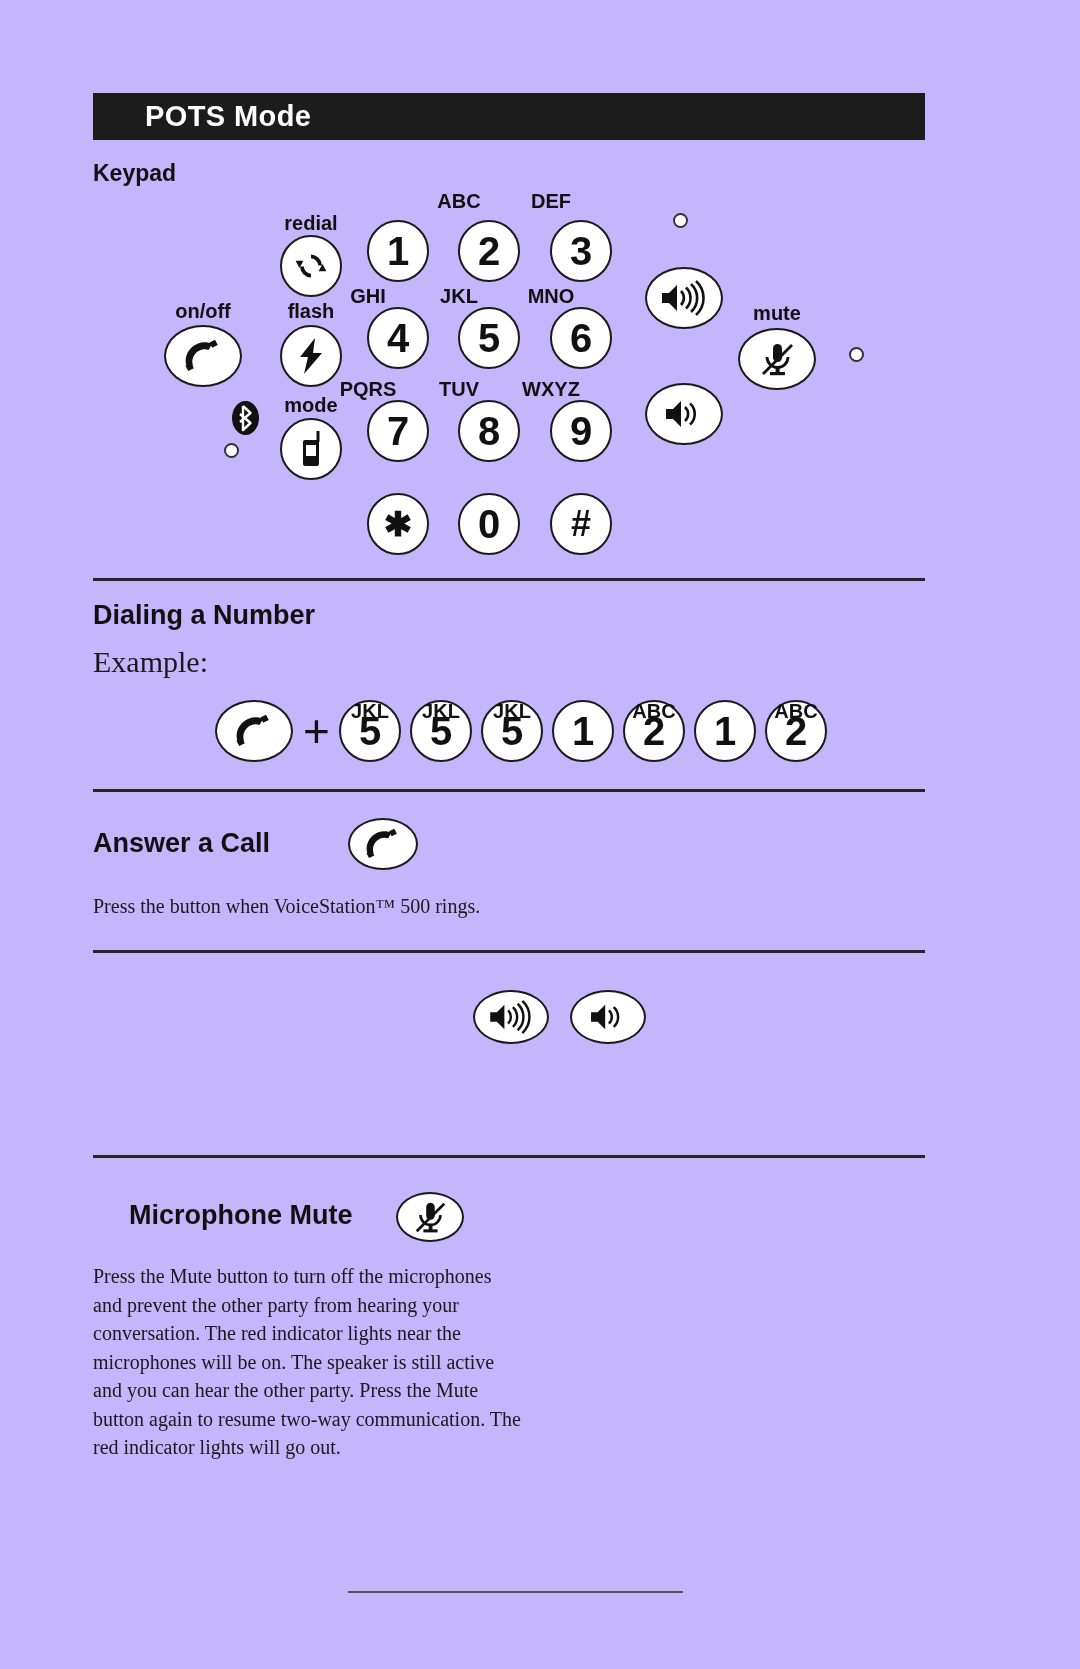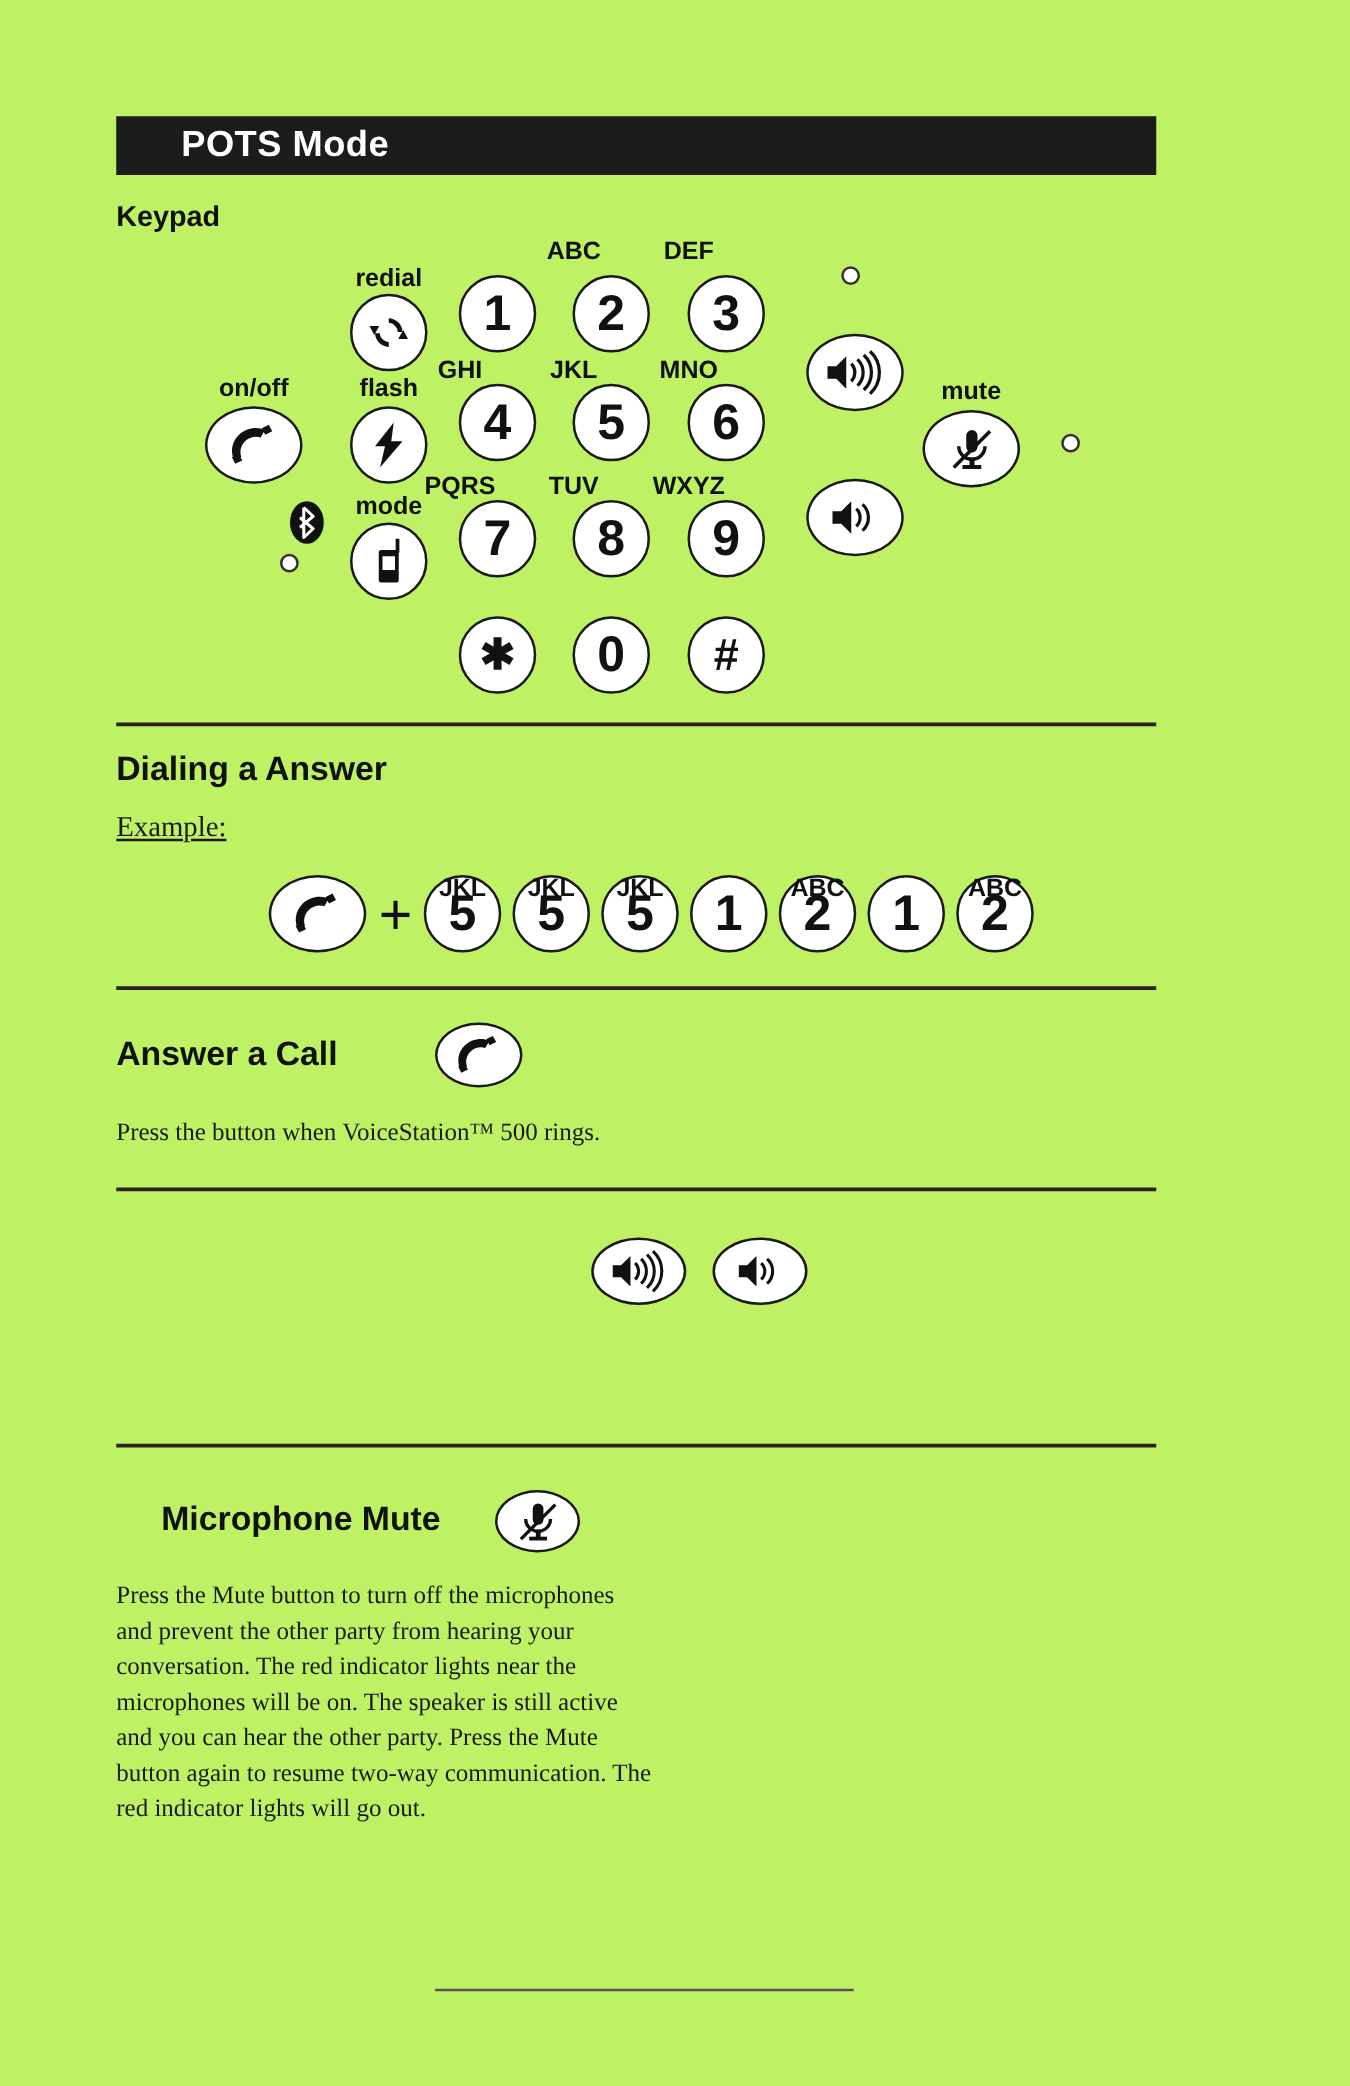--- a/index.html
+++ b/index.html
@@ -12,21 +12,21 @@
     font-family: "Liberation Serif", serif;
     color: #1a1a1a;
     position: relative;
     overflow: hidden;
   }
   .page {
     position: absolute;
     left: 0; top: 0;
     width: 1080px;
     height: 1669px;
-    background: #bef264;
+    background: #c4b5fd;
   }
 
   
   .title-bar {
     position: absolute;
     left: 93px;
     top: 93px;
     width: 832px;
     height: 47px;
     background: #1c1c1c;
@@ -70,21 +70,21 @@
 
   
   .body-text {
     position: absolute;
     font-family: "Liberation Serif", serif;
     font-size: 20px;
     line-height: 28.5px;
     color: #1a1a1a;
     white-space: pre-line;
   }
-  .p-example { left: 93px; top: 648px; font-size: 23px; text-decoration: underline; }
+  .p-example { left: 93px; top: 648px; font-size: 30px; }
   .p-answer  { left: 93px; top: 892px; }
   .p-volume  { left: 93px; top: 1063px; }
   .p-mute    { left: 93px; top: 1262px; }
 
   
   .footer-rule {
     position: absolute;
     left: 348px;
     top: 1591px;
     width: 335px;
@@ -372,21 +372,21 @@
           <path d="M5 12 L12 12 L20 4 L20 30 L12 22 L5 22 Z" fill="#111"></path>
           <path d="M24 10 A9.5 9.5 0 0 1 24 24" stroke="#111" stroke-width="2.6" fill="none"></path>
           <path d="M29 6.5 A14 14 0 0 1 29 27.5" stroke="#111" stroke-width="2.6" fill="none"></path>
         </svg>
       </span>
     </div>
   </div>
 
   <div class="rule rule-1"></div>
 
-  <div class="h-sub h-dialing">Dialing a Answer</div>
+  <div class="h-sub h-dialing">Dialing a Number</div>
   <div class="body-text p-example">Example:</div>
 
   <div class="dial-row">
 
     <div class="dial-item" style="left:0px;">
       <div class="dial-key dial-key-wide">
         <svg width="42" height="34" viewBox="0 0 42 34" aria-hidden="true">
           <path d="M6 30 C2 24 3 15 9 9 C15 3 24 2 30 5 L26.5 11 C22.5 9.5 17.5 10.5 14 14 C10.5 17.5 9.5 22.5 11 26.5 Z" fill="#111"></path>
           <path d="M27.5 3.5 L33 0.8 L35.8 6 L30.2 8.8 Z" fill="#111"></path>
           <path d="M3.5 26.8 L9 24 L11.8 29.3 L6.2 32 Z" fill="#111"></path>

